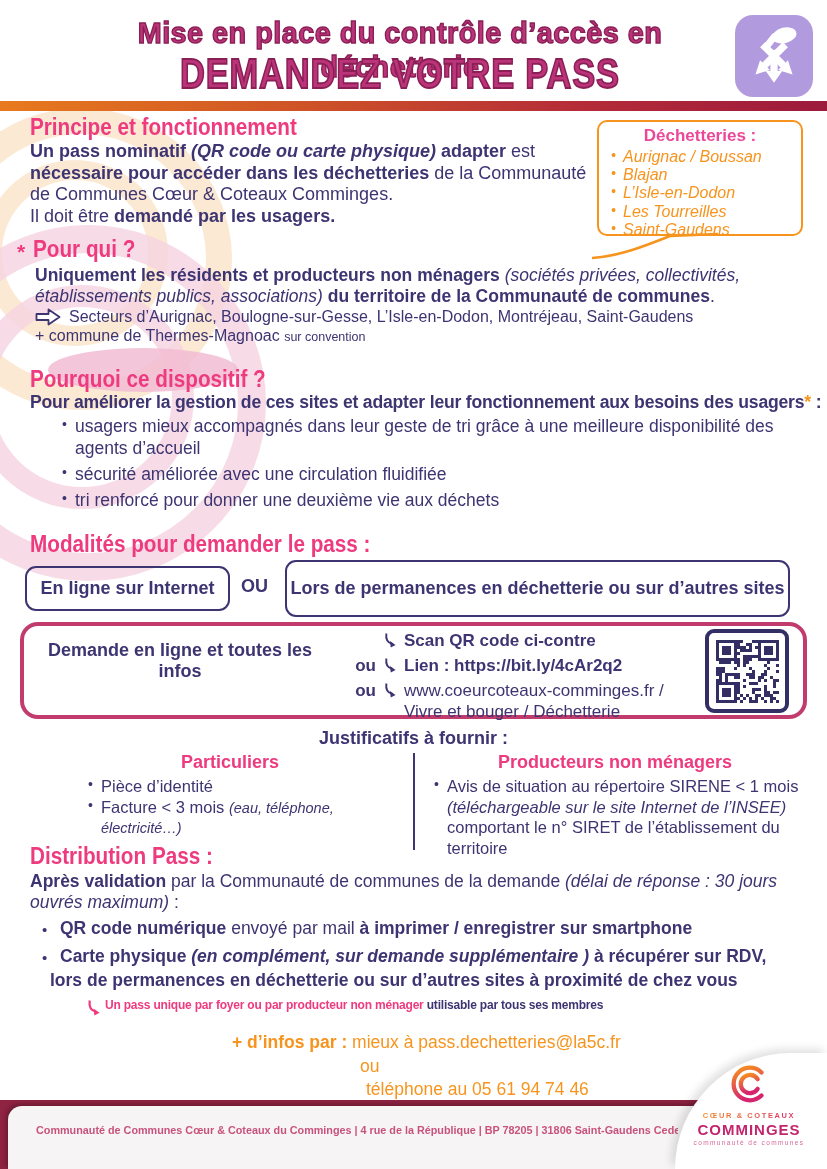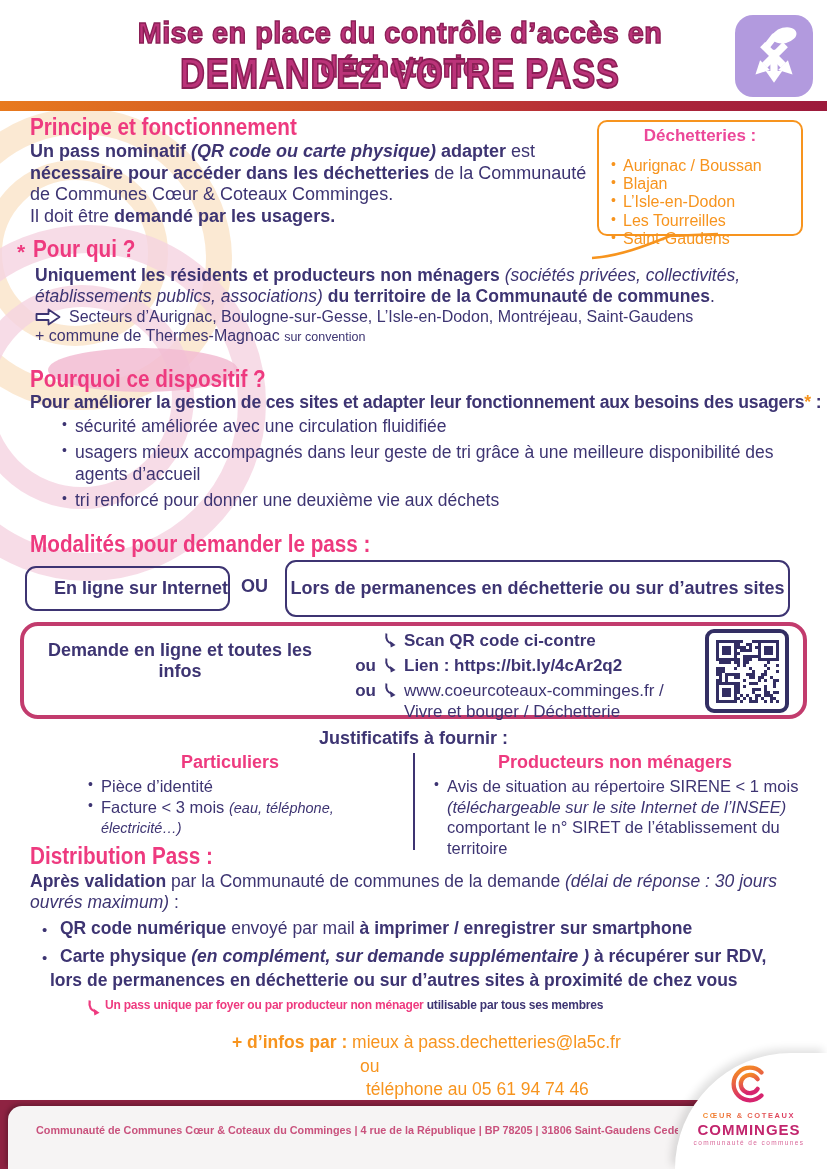--- a/index.html
+++ b/index.html
@@ -36,29 +36,29 @@
   .h-pink{color:#ee3a7f;font-size:23px;font-weight:bold;transform:scaleX(.9);transform-origin:left;
           white-space:nowrap;}
 
   .body18{font-size:18px;line-height:1.2;}
   .body17{font-size:17.5px;line-height:1.22;}
 
   
   .dbox{left:597px;top:120px;width:206px;height:116px;border:2.5px solid #f7941e;border-radius:10px;
         padding:4px 8px 2px 8px;box-sizing:border-box;}
   .dbox-title{text-align:center;color:#ec4899;font-weight:bold;font-size:17px;}
-  .dbox ul{margin:11px 0 0 0;padding:0 0 0 16px;list-style:none;}
+  .dbox ul{margin:2px 0 0 0;padding:0 0 0 16px;list-style:none;font-style:italic;}
   .dbox li{color:#f7941e;font-size:16px;line-height:1.14;position:relative;}
   .dbox li::before{content:"•";position:absolute;left:-12px;font-size:14px;}
   .dbox-tail{left:590px;top:232px;}
 
   
   .optbox{border:2.5px solid #3d3472;border-radius:11px;box-sizing:border-box;
           display:flex;align-items:center;justify-content:center;text-align:center;}
-  .opt1{left:25px;top:566px;width:205px;height:45px;font-size:18px;font-weight:bold;justify-content:flex-end;}
+  .opt1{left:25px;top:566px;width:205px;height:45px;font-size:18px;font-weight:bold;}
   .opt2{left:285px;top:560px;width:505px;height:57px;font-size:18px;line-height:1.2;
         flex-direction:column;}
   .ou-label{left:241px;top:576px;font-size:18px;font-weight:bold;}
 
   
   .pbox{left:20px;top:622px;width:787px;height:97px;border:4px solid #c23b6d;border-radius:18px;
         box-sizing:border-box;}
   .pbox-left{left:30px;top:640px;width:300px;text-align:center;}
   .pbox-rows{left:352px;top:630px;width:350px;font-size:17px;line-height:1.28;}
   .pbox-row{display:flex;align-items:flex-start;gap:6px;}
@@ -158,22 +158,22 @@
     </div>
     <div class="abs" style="left:35px;top:327px;font-size:16px;">
       <span>+ commune de Thermes-Magnoac </span><span style="font-size:12.5px;">sur convention</span>
     </div>
 
     <div class="abs h-pink" style="left:30px;top:366px;">Pourquoi ce dispositif ?</div>
     <div class="abs b" style="left:30px;top:392px;width:795px;font-size:17.6px;letter-spacing:-0.2px;">
       <span>Pour améliorer la gestion de ces sites et adapter leur fonctionnement aux besoins des usagers</span><span class="orange">*</span><span> :</span>
     </div>
     <div class="abs" style="left:62px;top:416px;width:722px;">
+      <div class="jitem" style="font-size:17.5px;margin-bottom:4px;">usagers mieux accompagnés dans leur geste de tri grâce à une meilleure disponibilité des agents d’accueil</div>
       <div class="jitem" style="font-size:17.5px;margin-bottom:4px;">sécurité améliorée avec une circulation fluidifiée</div>
-      <div class="jitem" style="font-size:17.5px;margin-bottom:4px;">usagers mieux accompagnés dans leur geste de tri grâce à une meilleure disponibilité des agents d’accueil</div>
       <div class="jitem" style="font-size:17.5px;">tri renforcé pour donner une deuxième vie aux déchets</div>
     </div>
 
     <div class="abs h-pink" style="left:30px;top:531px;">Modalités pour demander le pass :</div>
     <div class="abs optbox opt1">
       <span>En ligne sur Internet</span>
     </div>
     <div class="abs ou-label">OU</div>
     <div class="abs optbox opt2">
       <span class="b">Lors de permanences en déchetterie ou sur d’autres sites</span>

